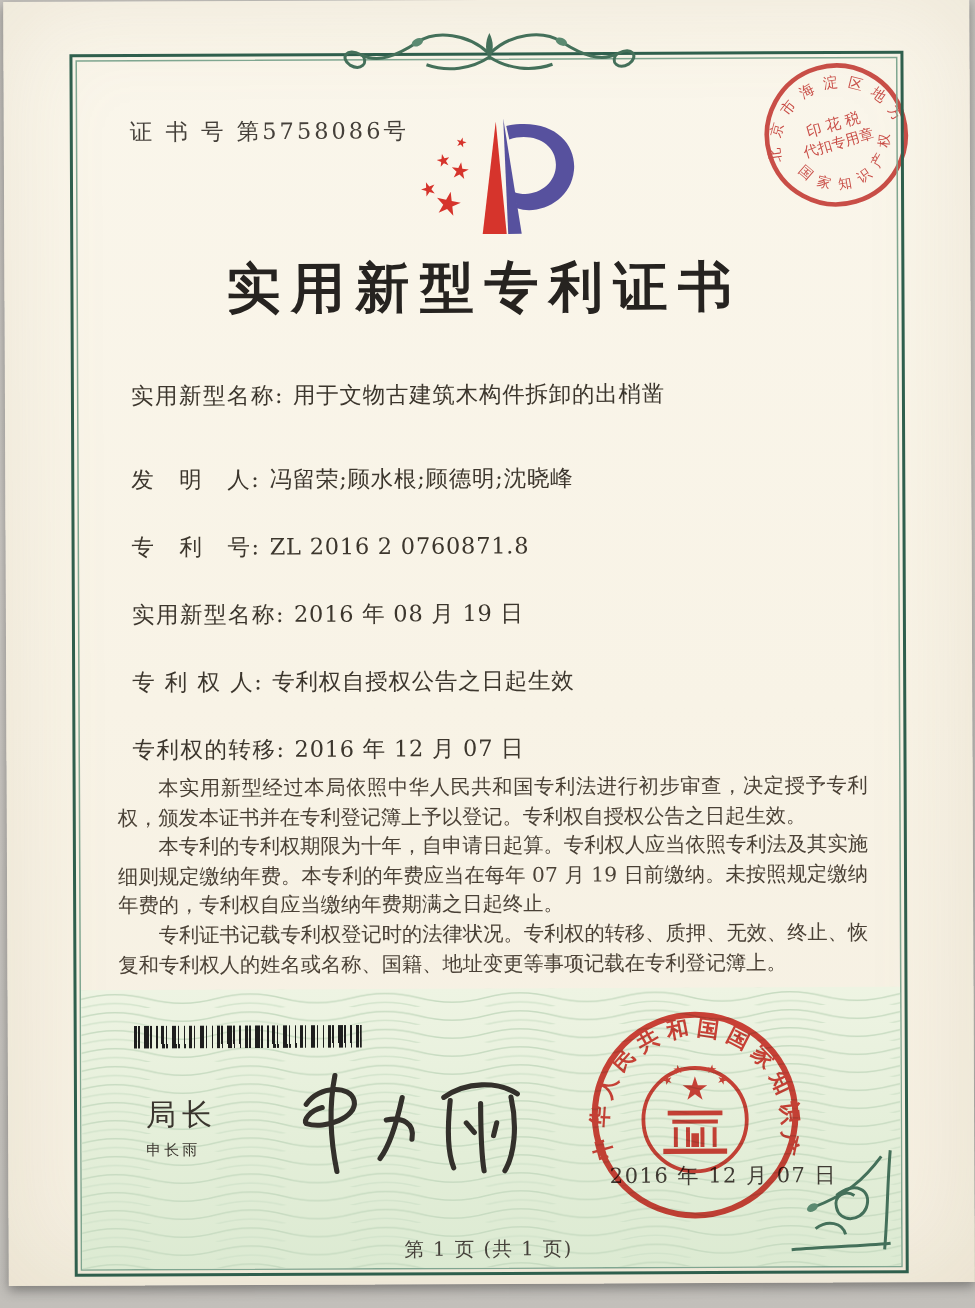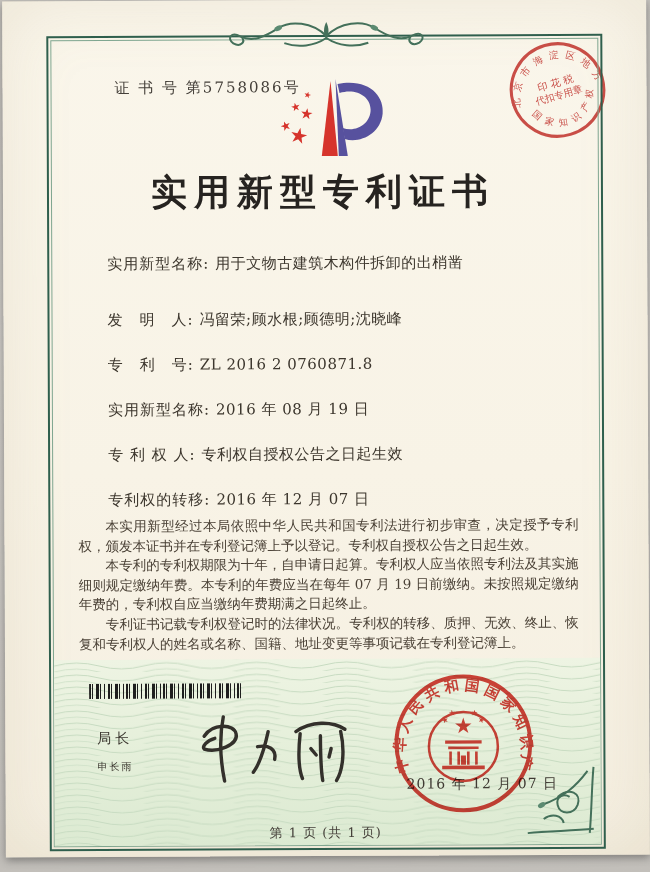--- a/index.html
+++ b/index.html
@@ -22,48 +22,47 @@
     position:absolute;inset:2px;border:1px solid #7fa690;
   }
   .band{
     position:absolute;left:3px;right:3px;bottom:3px;height:186px;
     background:linear-gradient(180deg,#eef4e3 0%,#e3eed8 60%,#dcead2 100%);
   }
   .band svg{position:absolute;inset:0;width:100%;height:100%;}
   .cert-no{
     position:absolute;left:84px;top:78px;font-size:15px;color:#45403a;
     letter-spacing:2px;
-    margin-left:28px;
   }
   .logo{position:absolute;left:272px;top:76px;width:112px;height:84px;}
   .title{
     position:absolute;left:44px;top:168px;width:552px;text-align:center;
     font-size:36px;font-weight:700;color:#262320;letter-spacing:7px;
   }
   .field{
     position:absolute;left:84px;width:480px;height:22px;font-size:15px;
     color:#3c362d;white-space:nowrap;
   }
-  .field .lbl{letter-spacing:1px;margin-left:20px;}
+  .field .lbl{letter-spacing:1px;}
   .field .val{margin-left:6px;letter-spacing:.5px;}
   .body-text{
     position:absolute;left:74px;top:516px;width:500px;
     font-size:13.5px;line-height:19.6px;color:#4a4136;text-align:justify;
   }
   .body-text p{margin:0;text-indent:2em;}
   .barcode{
     position:absolute;left:84px;top:683px;width:152px;height:15px;
     background:repeating-linear-gradient(90deg,
       #1e1e1e 0 2px,transparent 2px 3px,
       #1e1e1e 3px 4px,transparent 4px 7px,
       #1e1e1e 7px 10px,transparent 10px 11px,
       #1e1e1e 11px 12px,transparent 12px 15px,
       #1e1e1e 15px 16px,transparent 16px 18.5px);
   }
-  .director-title{position:absolute;left:92px;top:729px;font-size:14px;color:#3a352e;letter-spacing:4px;text-align:right;}
+  .director-title{position:absolute;left:92px;top:729px;font-size:20px;color:#3a352e;letter-spacing:4px;text-align:right;}
   .director-name{position:absolute;left:92px;top:759px;font-size:10px;color:#3a352e;letter-spacing:2px;}
   .signature{position:absolute;left:186px;top:708px;width:160px;height:80px;}
   .seal-date{position:absolute;left:401px;top:776px;font-size:14px;color:#3f3a33;letter-spacing:1px;}
   .authority-seal{position:absolute;left:382px;top:668px;width:152px;height:152px;mix-blend-mode:multiply;opacity:.92;}
   .tax-stamp{position:absolute;left:502px;top:38px;width:106px;height:106px;transform:rotate(-16deg);mix-blend-mode:multiply;opacity:.85;}
   .page-info{
     position:absolute;left:44px;top:824px;width:552px;text-align:center;
     font-size:13px;color:#45403a;letter-spacing:1px;
   }
   .ornament-top{position:absolute;left:214px;top:16px;width:220px;height:40px;}

